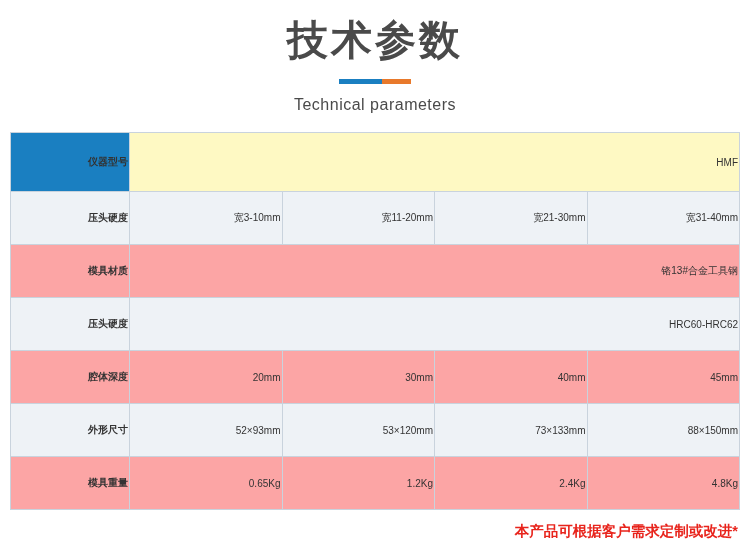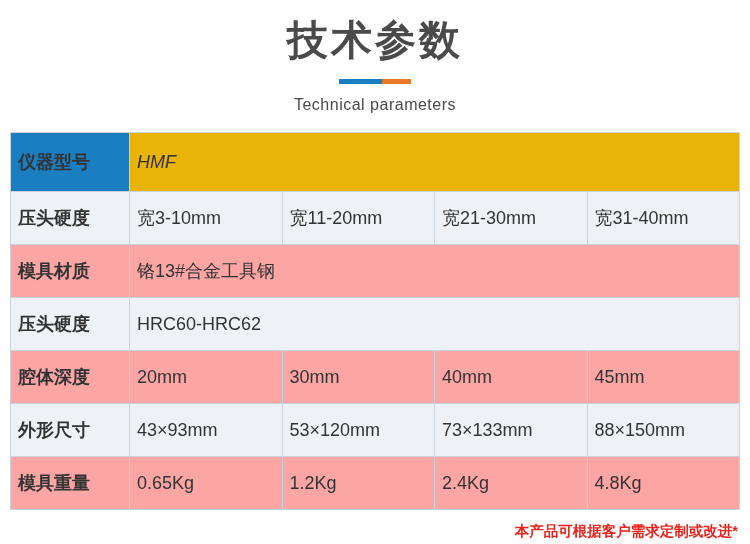--- a/index.html
+++ b/index.html
@@ -46,39 +46,38 @@
     margin: 18px 10px 0 10px;
   }
   table.spec {
     border-collapse: collapse;
     width: 730px;
     table-layout: fixed;
   }
   table.spec td {
     border: 1px solid #c9d3dd;
     height: 50px;
-    text-align: left;
+    text-align: right;
     vertical-align: middle;
-    font-size: 18px;
+    font-size: 10px;
     color: #333333;
     padding-left: 7px;
   }
   td.header-label {
     background: #1a7fc1;
     color: #ffffff;
     font-weight: bold;
     font-size: 15px;
     border: 1px solid #1a7fc1;
   }
   td.header-value {
-    background: #eab308;
+    background: #fef9c3;
     color: #ffffff;
     font-size: 15px;
     border: 1px solid #1a7fc1;
-    font-style: italic;
   }
   tr.header-row td {
     height: 56px;
   }
   td.rowlabel {
     width: 110px;
     font-weight: bold;
     font-size: 14.5px;
     color: #2a2a2a;
   }
@@ -131,21 +130,21 @@
           </tr>
           <tr class="plain">
             <td class="rowlabel">腔体深度</td>
             <td>20mm</td>
             <td>30mm</td>
             <td>40mm</td>
             <td>45mm</td>
           </tr>
           <tr class="shade">
             <td class="rowlabel">外形尺寸</td>
-            <td>43×93mm</td>
+            <td>52×93mm</td>
             <td>53×120mm</td>
             <td>73×133mm</td>
             <td>88×150mm</td>
           </tr>
           <tr class="plain">
             <td class="rowlabel">模具重量</td>
             <td>0.65Kg</td>
             <td>1.2Kg</td>
             <td>2.4Kg</td>
             <td>4.8Kg</td>

